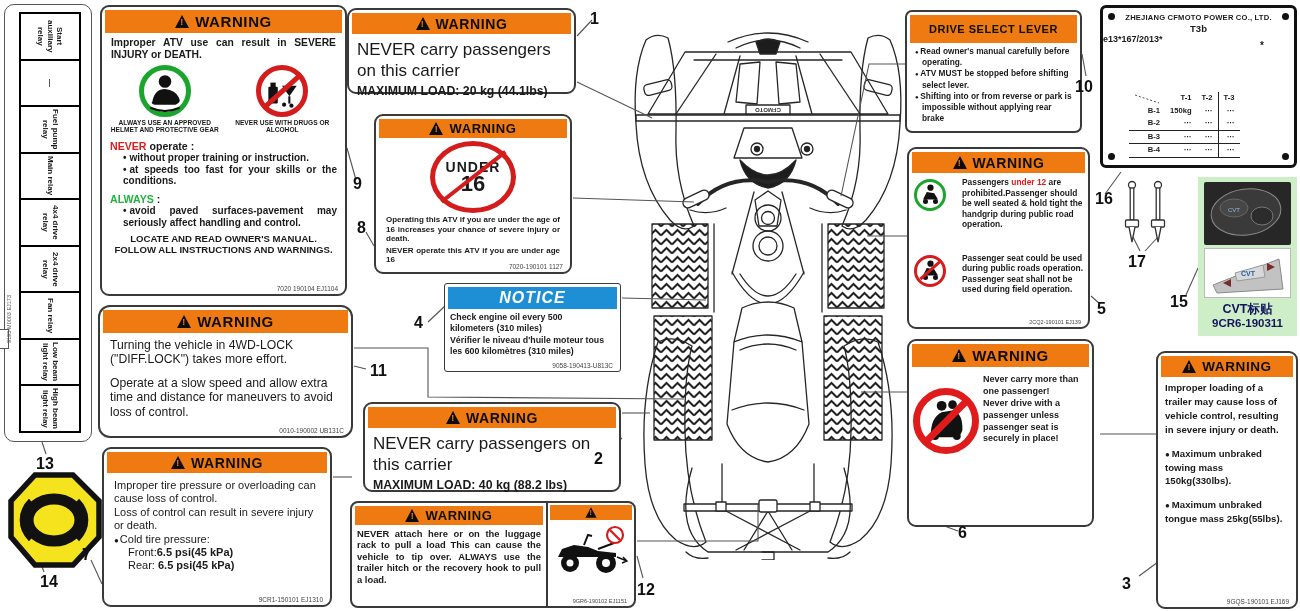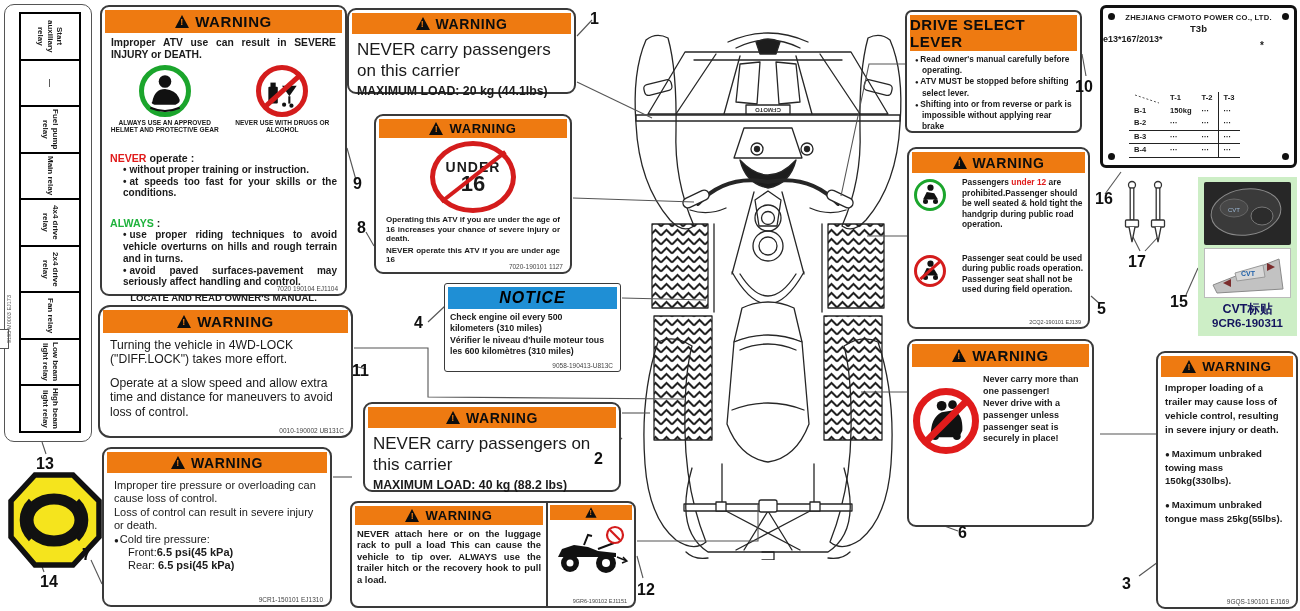--- a/index.html
+++ b/index.html
@@ -34,21 +34,21 @@
   #relay .notch{position:absolute;left:-7px;top:324px;width:9px;height:18px;border:1.5px solid #555;background:#fff}
 
   
   #lbl-main{left:100px;top:5px;width:247px;height:291px}
   #lbl-main .whead{height:23px;font-size:15px}
   #lbl-main .intro{font-size:10.3px;font-weight:bold;padding:1px 9px;text-align:justify;line-height:1.2}
   #lbl-main .icons{display:flex;justify-content:space-around;padding:2px 4px 0}
   #lbl-main .icol{width:46%;display:flex;flex-direction:column;align-items:center}
   #lbl-main .cap{font-size:6.6px;font-weight:bold;text-align:center;line-height:1.15;margin-top:2px}
   #lbl-main .sect{padding:0 8px;font-size:10px;font-weight:bold}
-  #lbl-main .stitle{font-size:10.6px;margin-top:18px}
+  #lbl-main .stitle{font-size:10.6px;margin-top:6px}
   #lbl-main ul{margin:0;padding-left:13px;list-style:none}
   #lbl-main li{text-align:justify;line-height:1.18}
   #lbl-main li:before{content:"•";margin-right:3px}
   #lbl-main .foot{font-size:9.6px;font-weight:bold;text-align:center;line-height:1.2;margin-top:4px}
   .red{color:#e01b1b}.grn{color:#1fb23c}
   .gring{width:52px;height:52px;border:5px solid #1ba52c}
   .rring{width:52px;height:52px;border:5px solid #d41c1c}
   .rring:before{content:"";position:absolute;left:-2%;top:47%;width:104%;height:4.5px;
                 background:#d41c1c;transform:rotate(-42deg)}
 
@@ -64,21 +64,21 @@
   #lbl-u16 .circ{width:76px;height:62px;border:5px solid #d41c1c;border-radius:50%;margin:2px auto 0;
       display:flex;flex-direction:column;align-items:center;justify-content:center;position:relative}
   #lbl-u16 .circ:before{content:"";position:absolute;left:-3%;top:46%;width:106%;height:4px;
       background:#d41c1c;transform:rotate(-38deg)}
   #lbl-u16 .cw{font-size:14px;font-weight:bold;letter-spacing:1px;line-height:1}
   #lbl-u16 .cn{font-size:22px;font-weight:bold;line-height:.95}
   #lbl-u16 .p{font-size:8px;font-weight:600;padding:2px 10px 0;text-align:justify;line-height:1.2}
 
   
   #lbl-notice{left:444px;top:283px;width:177px;height:89px;border-radius:3px;border-width:1.6px}
-  #lbl-notice .nhead{background:#1f8fd5;color:#000000;font-style:italic;font-weight:bold;font-size:16px;
+  #lbl-notice .nhead{background:#1f8fd5;color:#ffffff;font-style:italic;font-weight:bold;font-size:16px;
       text-align:center;margin:3px;height:22px;line-height:22px;letter-spacing:1px}
   #lbl-notice .p{font-size:8.8px;font-weight:bold;line-height:1.3;padding:0 5px}
 
   
   #lbl-lock{left:98px;top:305px;width:255px;height:133px;border-radius:12px}
   #lbl-lock .whead{height:23px;font-size:15px}
   #lbl-lock .p{font-size:12.2px;padding:2px 10px 0;line-height:1.18}
 
   
   #lbl-tire{left:102px;top:447px;width:230px;height:160px}
@@ -91,34 +91,34 @@
   #lbl-hitch{left:350px;top:501px;width:286px;height:107px;display:flex;border-radius:8px}
   #lbl-hitch .lpan{flex:1;display:flex;flex-direction:column}
   #lbl-hitch .lpan .whead{height:19px;font-size:13px}
   #lbl-hitch .ptxt{font-size:9.4px;font-weight:600;line-height:1.22;padding:0 5px;text-align:justify}
   #lbl-hitch .rpan{width:86px;border-left:2px solid #3a3a3a;position:relative}
   #lbl-hitch .rpan .whead{height:15px;margin:2px}
   #lbl-hitch .rpan .tri{transform:scale(.8)}
 
   
   #lbl-dsl{left:905px;top:10px;width:177px;height:123px;border-radius:7px}
-  #lbl-dsl .whead{height:36px;font-size:15px;letter-spacing:.5px}
+  #lbl-dsl .whead{height:28px;font-size:11px;letter-spacing:.5px}
   #lbl-dsl ul{margin:2px 0 0;padding:0 6px 0 8px;list-style:none}
   #lbl-dsl li{font-size:8.3px;font-weight:600;line-height:1.35;text-indent:-7px;padding-left:7px}
   #lbl-dsl li:before{content:"● ";font-size:6px}
 
   
   #lbl-plate{left:1100px;top:5px;width:197px;height:163px;border:3px solid #111;border-radius:6px}
   #lbl-plate .dot{position:absolute;width:7px;height:7px;border-radius:50%;background:#111}
   #lbl-plate .company{font-size:7.6px;font-weight:bold;text-align:center;margin-top:5px;letter-spacing:.2px}
   #lbl-plate .model{font-size:9.5px;font-weight:bold;text-align:center;margin-top:1px}
   #lbl-plate .appr{font-size:9px;font-weight:600;text-align:left;width:70%}
   #lbl-plate .star{position:absolute;right:30px;top:32px;font-size:10px;font-weight:bold}
   .plate-tbl{border-collapse:collapse;font-size:7.6px;font-weight:bold;position:absolute;left:26px;top:84px}
-  .plate-tbl td,.plate-tbl th{padding:0 5px;text-align:left;line-height:12.5px;font-weight:bold}
+  .plate-tbl td,.plate-tbl th{padding:0 5px;text-align:right;line-height:12.5px;font-weight:bold}
   .plate-tbl td:nth-child(4),.plate-tbl th:nth-child(4){border-left:1.2px solid #222}
   .plate-tbl tr:nth-child(4) td,.plate-tbl tr:nth-child(5) td{border-top:1.2px solid #222}
   .plate-tbl tr:nth-child(5) td{border-bottom:1.2px solid #222}
 
   
   #cvt{left:1198px;top:177px;width:99px;height:159px;position:absolute;background:#cdeec6;z-index:3}
   #cvt .ph1{position:absolute;left:6px;top:5px;width:87px;height:63px;background:#272727;border-radius:2px;overflow:hidden}
   #cvt .ph2{position:absolute;left:6px;top:71px;width:87px;height:50px;background:#fff;border:1px solid #bbb;box-sizing:border-box}
   #cvt .cap{position:absolute;left:0;top:124px;width:100%;text-align:center;font-size:12.5px;font-weight:bold;color:#14145e}
   #cvt .code{position:absolute;left:0;top:140px;width:100%;text-align:center;font-size:11.5px;font-weight:bold;color:#14145e}
@@ -253,21 +253,20 @@
     </div>
   </div>
   <div class="sect">
     <div class="stitle"><span class="red">NEVER</span> <span>operate :</span></div>
     <ul>
       <li>without proper training or instruction.</li>
       <li>at speeds too fast for your skills or the conditions.</li>
     </ul>
     <div class="stitle"><span class="grn">ALWAYS</span> <span>:</span></div>
     <ul>
-      <li>use proper riding techniques to avoid vehicle overturns on hills and rough terrain and in turns.</li>
       <li>avoid paved surfaces-pavement may seriously affect handling and control.</li>
     </ul>
   </div>
   <div class="foot"><span>LOCATE AND READ OWNER'S MANUAL.</span><br><span>FOLLOW ALL INSTRUCTIONS AND WARNINGS.</span></div>
   <div class="lcode">7020 190104 EJ1104</div>
 </div>
 
 <div class="lbl carrier" id="lbl-cf">
   <div class="whead">
       <span class="tri"></span>
@@ -599,19 +598,19 @@
 <span class="co" style="left:590px;top:10px">1</span>
 <span class="co" style="left:594px;top:450px">2</span>
 <span class="co" style="left:1122px;top:575px">3</span>
 <span class="co" style="left:414px;top:314px">4</span>
 <span class="co" style="left:1097px;top:300px">5</span>
 <span class="co" style="left:958px;top:524px">6</span>
 <span class="co" style="left:82px;top:546px">7</span>
 <span class="co" style="left:357px;top:219px">8</span>
 <span class="co" style="left:353px;top:175px">9</span>
 <span class="co" style="left:1075px;top:78px">10</span>
-<span class="co" style="left:352px;top:362px">11</span>
+<span class="co" style="left:370px;top:362px">11</span>
 <span class="co" style="left:637px;top:581px">12</span>
 <span class="co" style="left:36px;top:455px">13</span>
 <span class="co" style="left:40px;top:573px">14</span>
 <span class="co" style="left:1170px;top:293px">15</span>
 <span class="co" style="left:1095px;top:190px">16</span>
 <span class="co" style="left:1128px;top:253px">17</span>
 
 </body></html>

